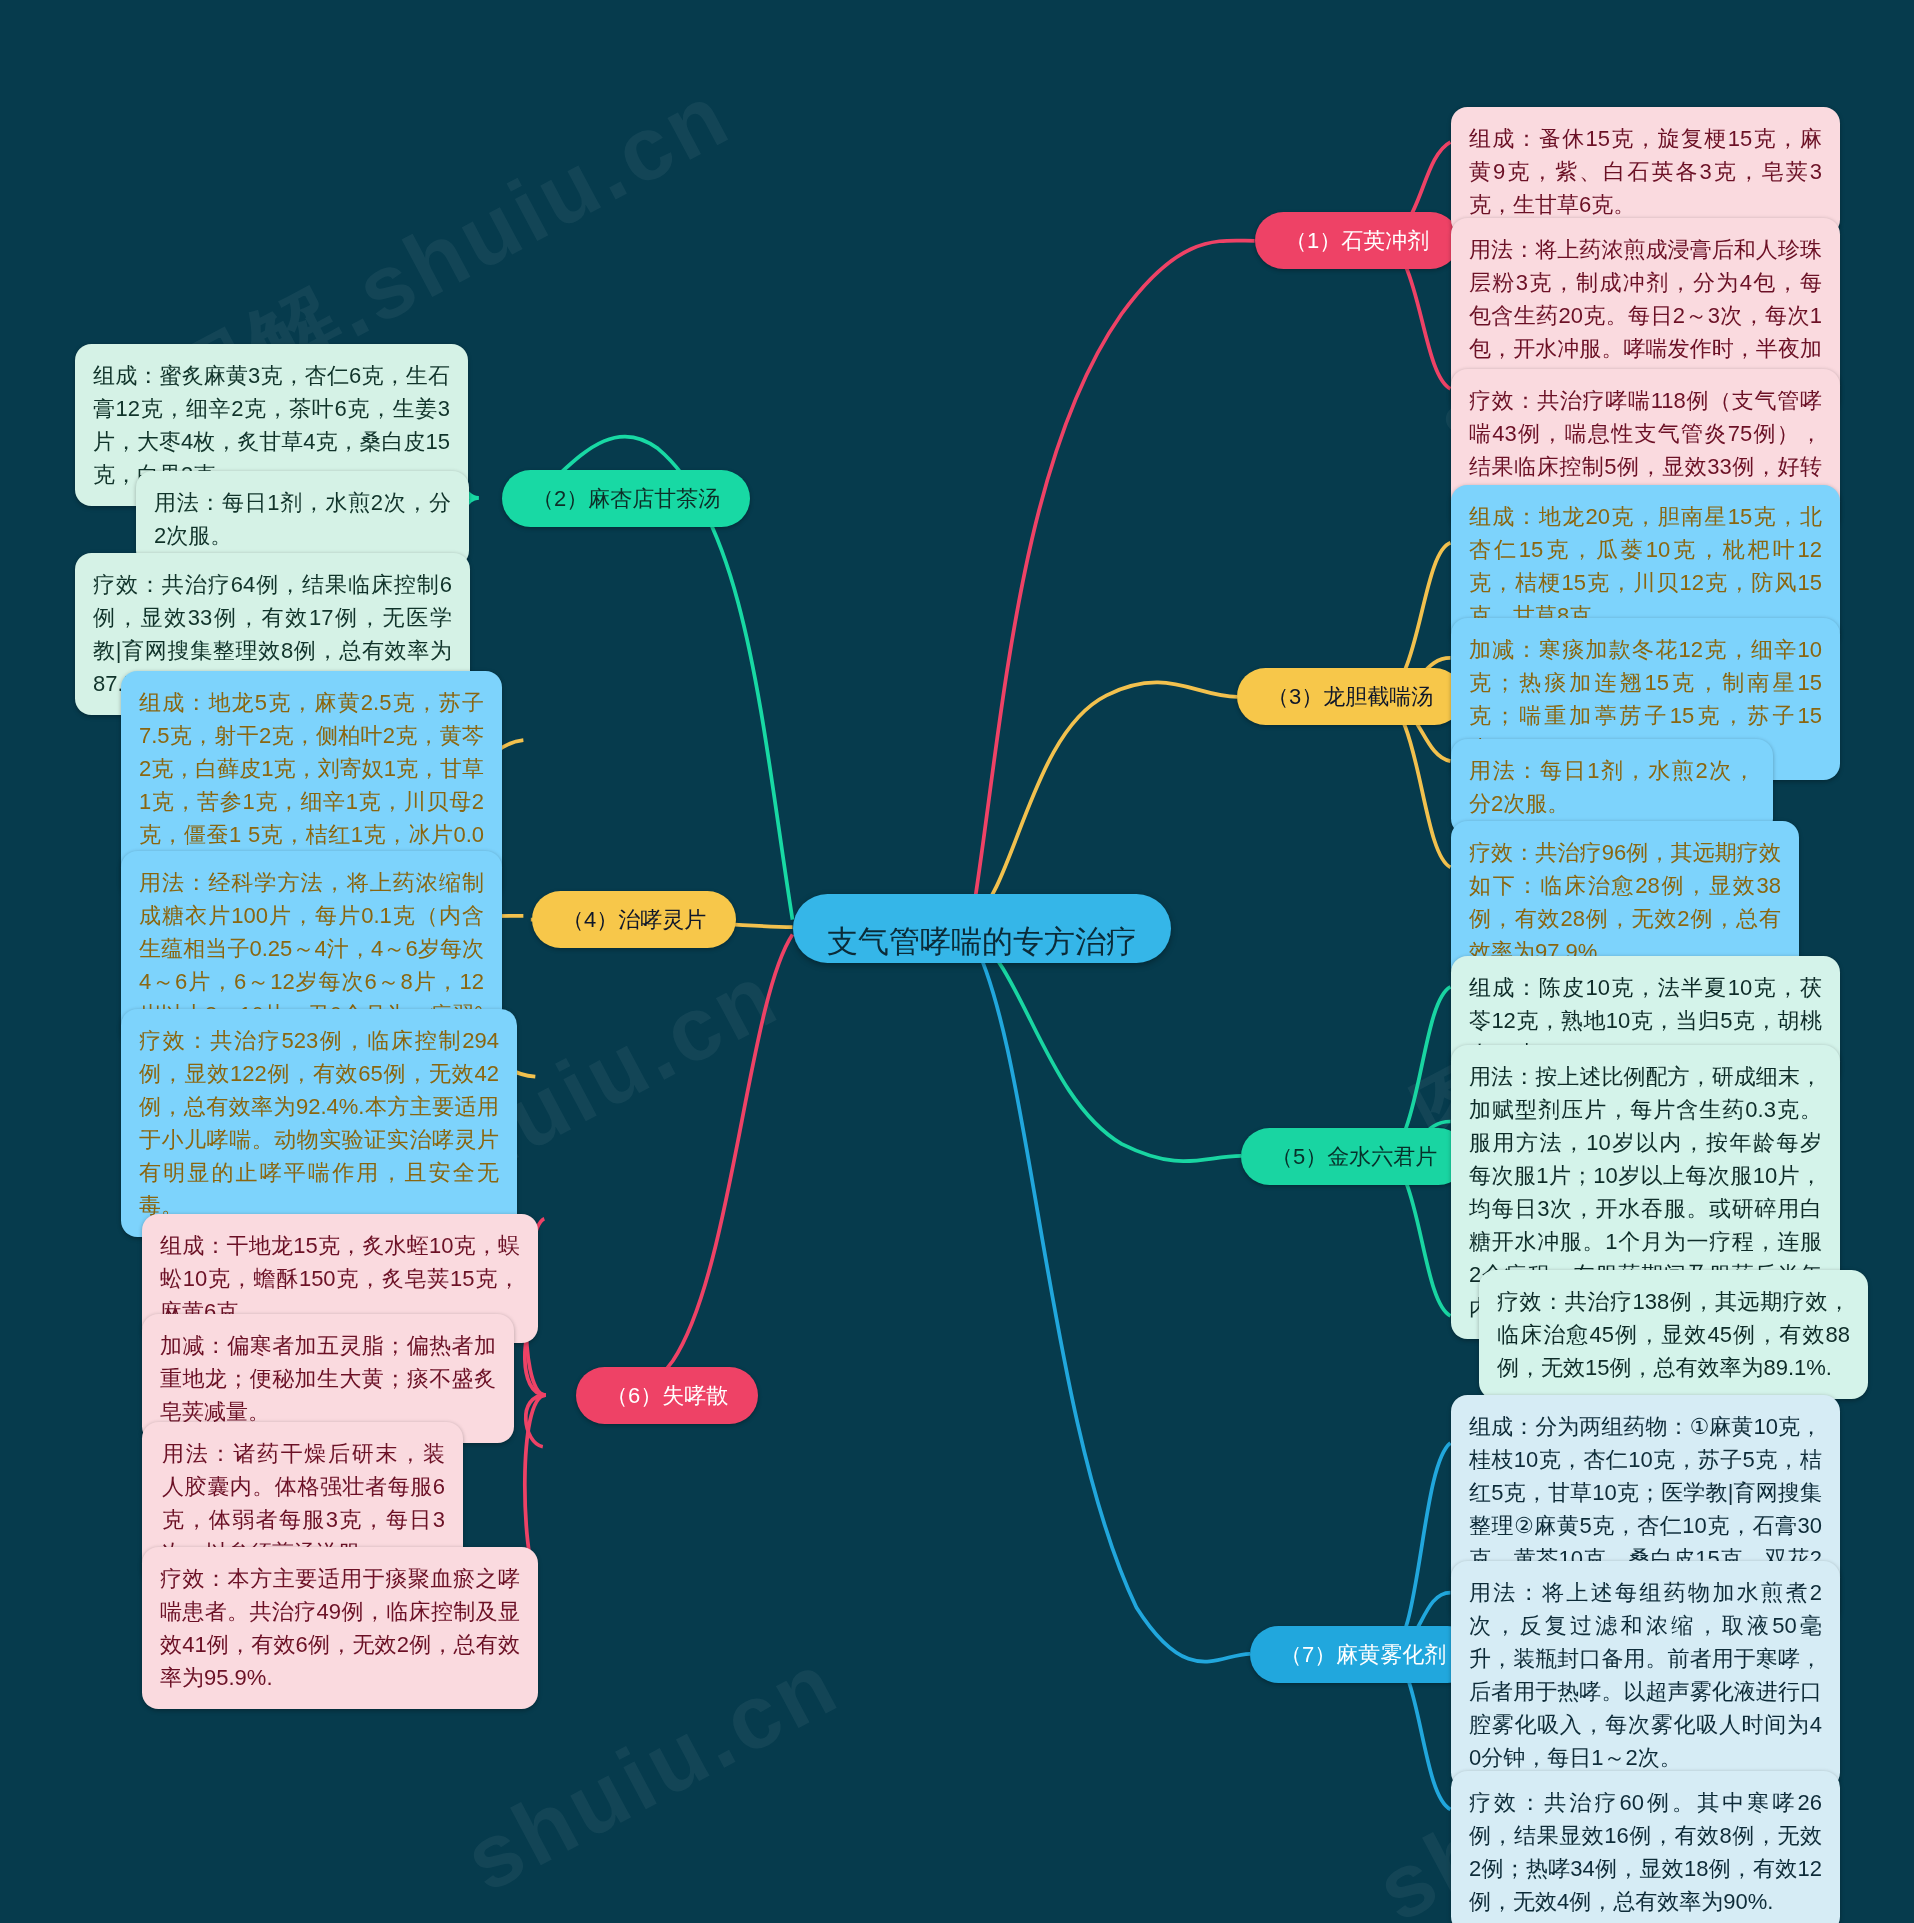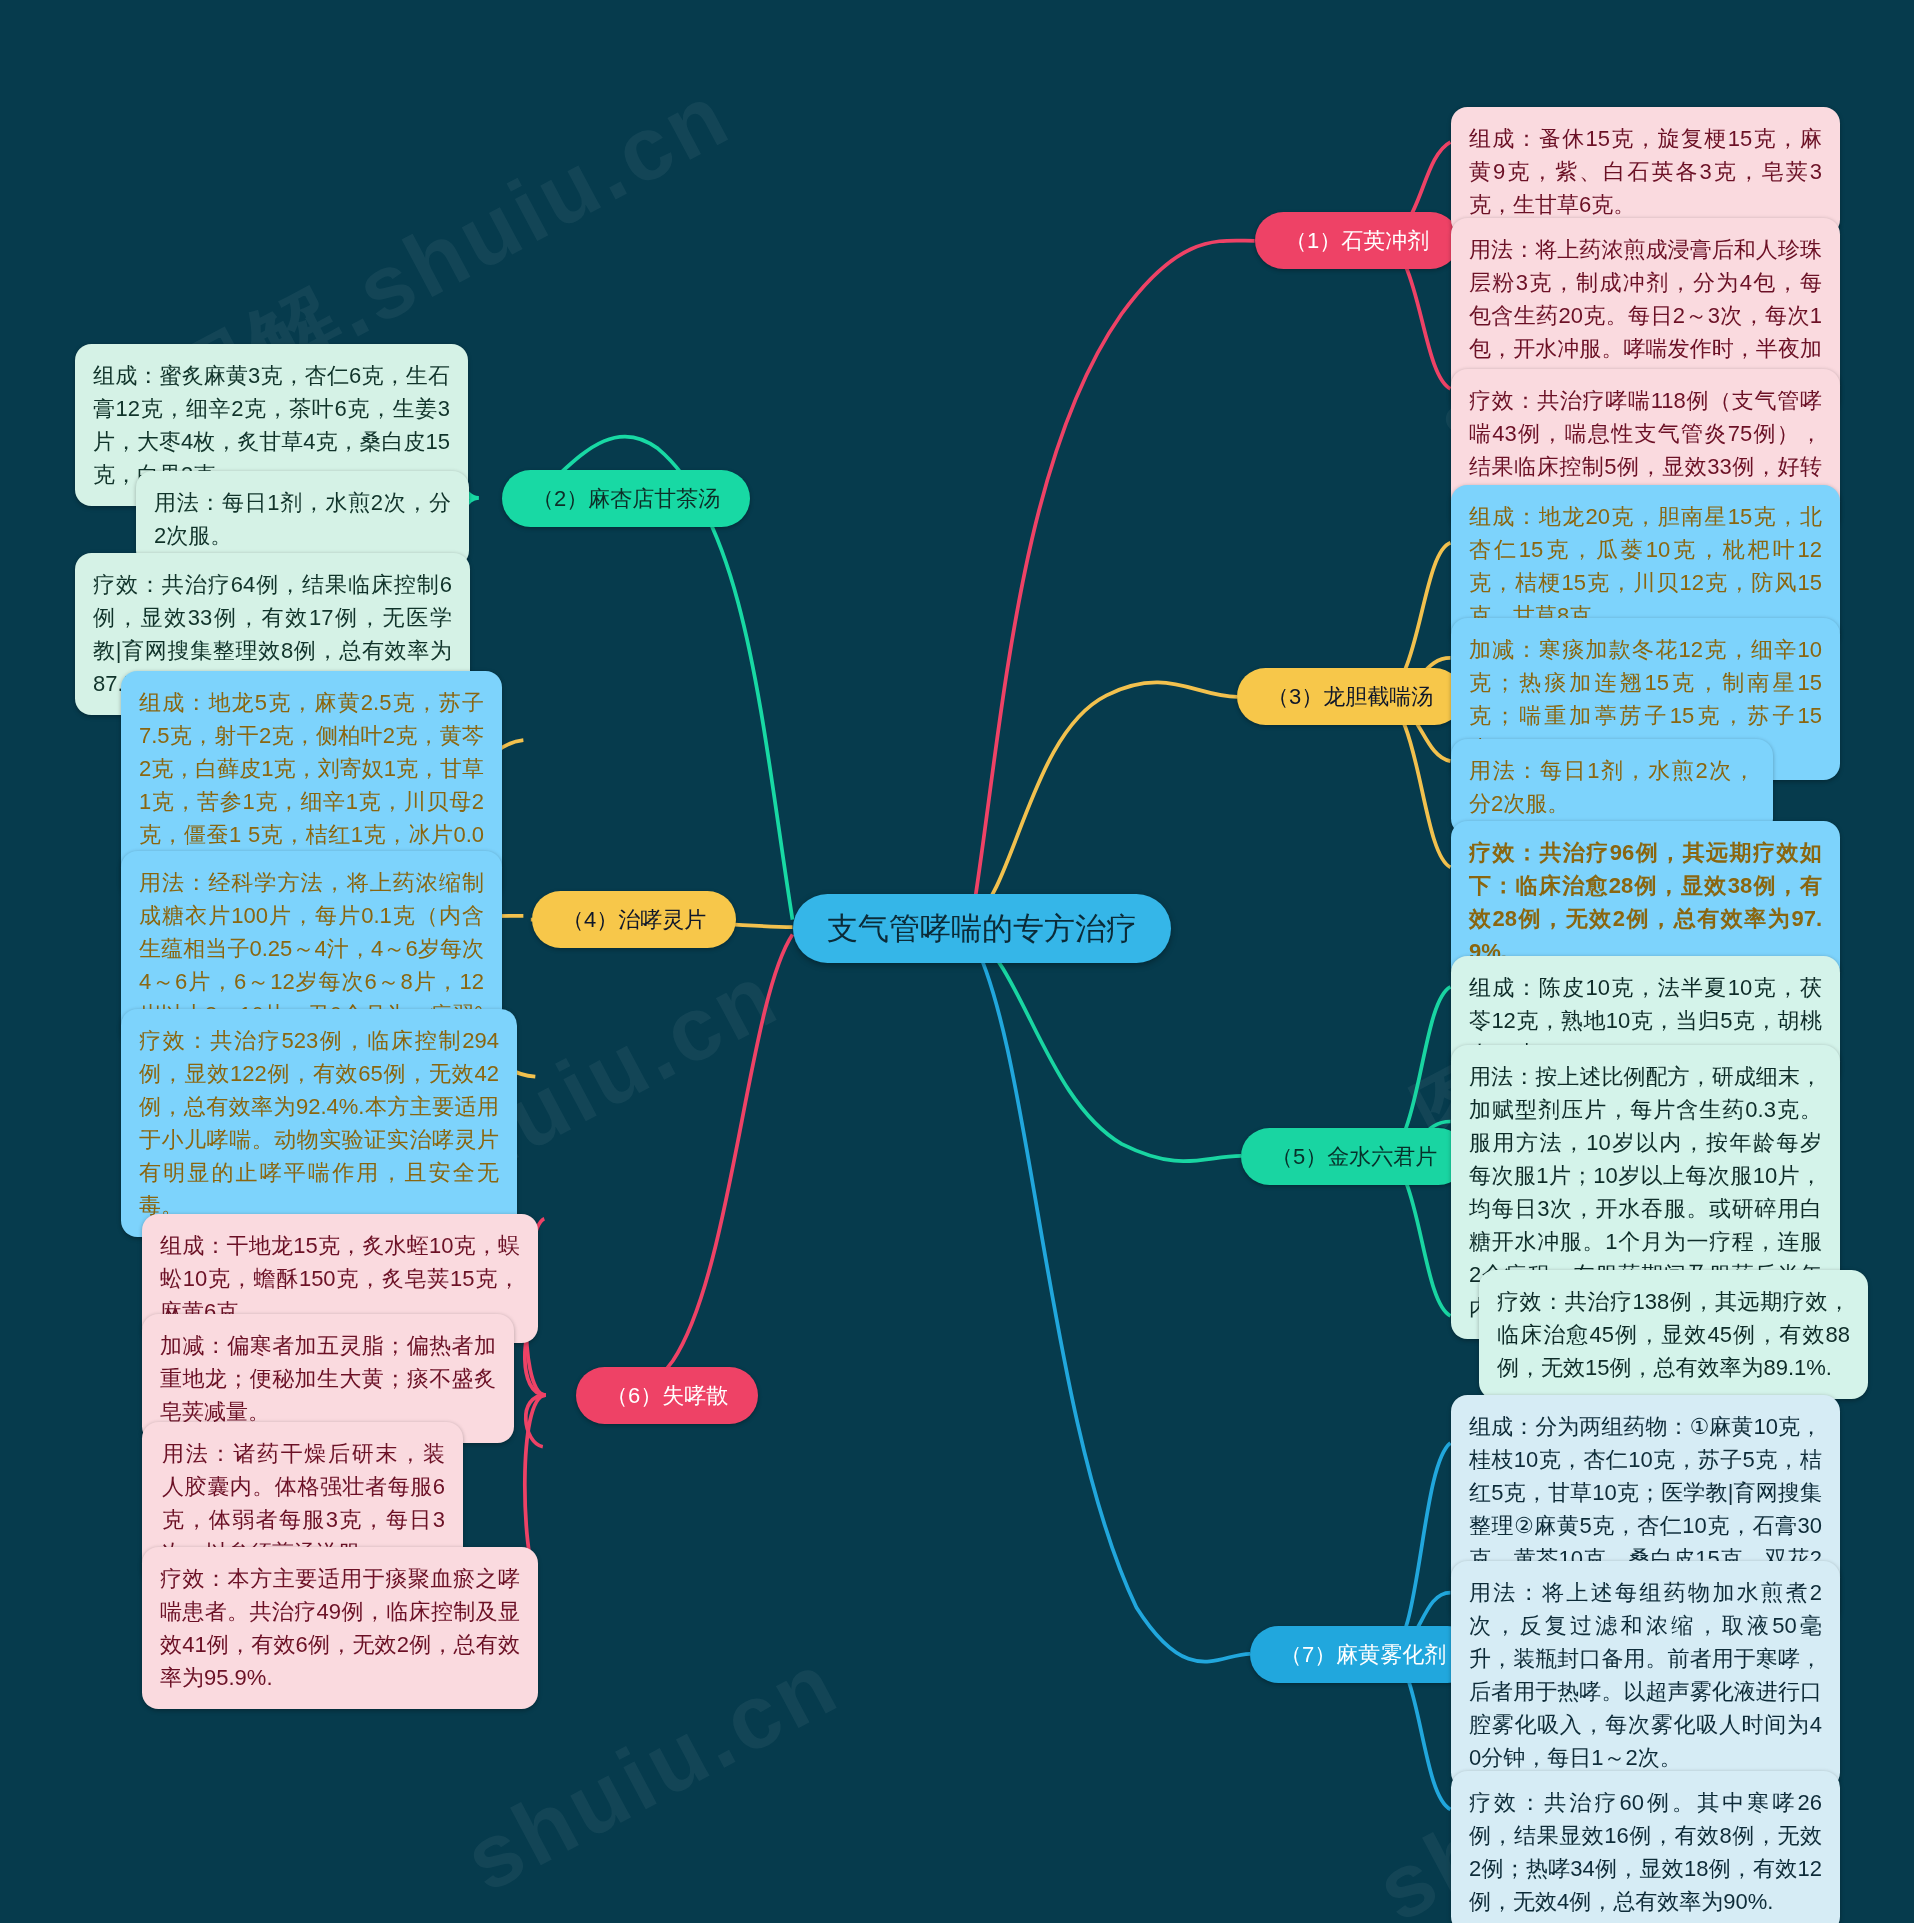--- a/index.html
+++ b/index.html
@@ -18,21 +18,21 @@
     border-radius:16.4px;padding:15px 18px;line-height:1.5;font-size:22px;
     box-shadow:0 1.5px 4.5px rgba(0,0,0,.28);
     text-align:justify;word-break:break-all;
   }
   .branch{
     border-radius:747px;padding:0 30px;height:57px;display:flex;align-items:center;
     justify-content:center;font-size:22px;white-space:nowrap;
     box-shadow:0 1.5px 4.5px rgba(0,0,0,.3);
   }
   .center{
-    border-radius:747px;padding:0 34px;height:69px;display:flex;align-items:center;
+    border-radius:747px;padding:0 34px;height:69px;display:flex;align-items:flex-end;
     justify-content:center;font-size:31px;white-space:nowrap;
     background:#35b6e8;color:#0b2b38;box-shadow:0 2.2px 6.7px rgba(0,0,0,.35);
   }
 
   
   .t-pink  .leaf, .leaf.t-pink  {background:#fadadf;color:#6b1025;margin-top:34px;}
   .t-pink  .branch,.branch.t-pink{background:#ee4266;color:#ffffff;}
   .t-green .leaf, .leaf.t-green {background:#d5f2e6;color:#10332a;}
   .t-green .branch,.branch.t-green{background:#18d9a4;color:#0d2e27;}
   .t-yellow .leaf, .leaf.t-yellow{background:#7dd3fc;color:#8a6610;}
@@ -132,21 +132,21 @@
   </div>
   <div class="node leaf t-yellow" style="left:1451px;top:485px;width:389px;">
     <span>组成：地龙20克，胆南星15克，北杏仁15克，瓜蒌10克，枇杷叶12克，桔梗15克，川贝12克，防风15克，甘草8克。</span>
   </div>
   <div class="node leaf t-yellow" style="left:1451px;top:618px;width:389px;">
     <span>加减：寒痰加款冬花12克，细辛10克；热痰加连翘15克，制南星15克；喘重加葶苈子15克，苏子15克。</span>
   </div>
   <div class="node leaf t-yellow" style="left:1451px;top:739px;width:322px;">
     <span>用法：每日1剂，水煎2次，分2次服。</span>
   </div>
-  <div class="node leaf t-yellow" style="left:1451px;top:821px;width:389px;font-weight:bold;">
+  <div class="node leaf t-yellow" style="left:1451px;top:821px;width:348px;">
     <span>疗效：共治疗96例，其远期疗效如下：临床治愈28例，显效38例，有效28例，无效2例，总有效率为97.9%.</span>
   </div>
 
   <div class="node branch t-yellow" style="left:532px;top:891px;">
     <span>（4）治哮灵片</span>
   </div>
   <div class="node leaf t-yellow" style="left:121px;top:671px;width:381px;">
     <span>组成：地龙5克，麻黄2.5克，苏子7.5克，射干2克，侧柏叶2克，黄芩2克，白藓皮1克，刘寄奴1克，甘草1克，苦参1克，细辛1克，川贝母2克，僵蚕1 5克，桔红1克，冰片0.05克。</span>
   </div>
   <div class="node leaf t-yellow" style="left:121px;top:851px;width:381px;">

